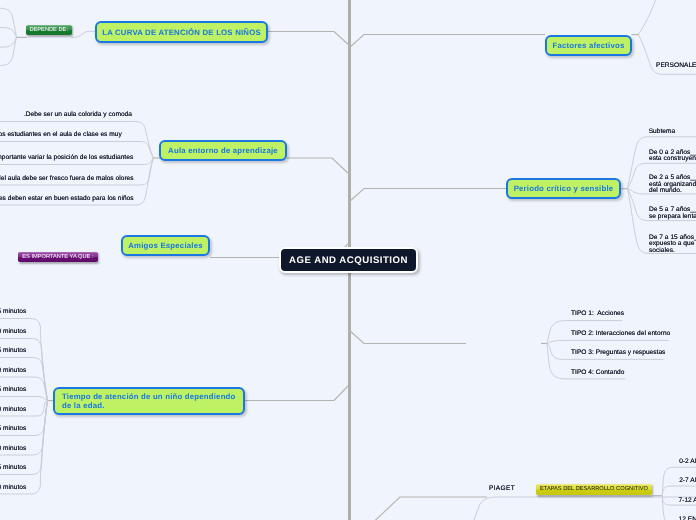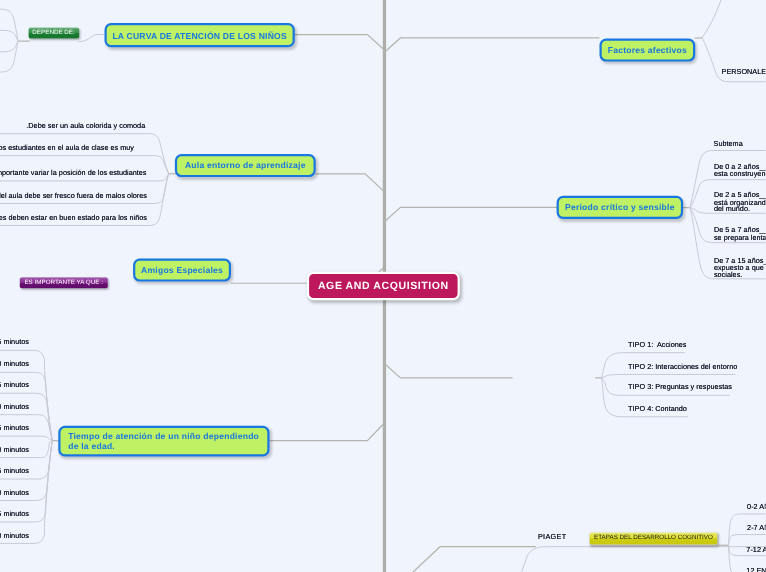--- a/index.html
+++ b/index.html
@@ -10,21 +10,21 @@
   #stage{position:relative;width:696px;height:520px;overflow:hidden;background:#f0f4fd;}
   svg#links{position:absolute;left:0;top:0;width:696px;height:520px;pointer-events:none;}
 
   .node{position:absolute;box-sizing:border-box;display:flex;align-items:center;
         justify-content:center;border-radius:6px;background:#bef264;
         border:2px solid #1877e0;color:#1877e0;font-weight:bold;
         box-shadow:1.5px 2px 2.5px rgba(0,0,0,0.20);text-align:center;}
   .node .lbl{display:block;white-space:nowrap;}
 
   #central{position:absolute;box-sizing:border-box;display:flex;align-items:center;
-           justify-content:center;border-radius:6px;background:#be185d;color:#fff;
+           justify-content:center;border-radius:6px;background:#0f172a;color:#fff;
            font-weight:bold;border:2px solid #fff;font-size:10.5px;letter-spacing:.5px;
            box-shadow:1.5px 2px 3px rgba(0,0,0,0.25);}
 
   .badge{position:absolute;box-sizing:border-box;display:flex;align-items:center;
          justify-content:center;border-radius:1.8px;color:#fff;
          white-space:nowrap;font-size:5.7px;letter-spacing:0;
          box-shadow:1px 1.4px 2px rgba(0,0,0,0.3);}
   .badge.green{background:linear-gradient(#8cc49a 0%,#4c9f5e 14%,#38914c 48%,#1c7c33 52%,#15752b 100%);}
   .badge.purple{background:linear-gradient(#b47dbb 0%,#9747a2 14%,#8a2f95 48%,#6b1175 52%,#5e0a68 100%);}
   .badge.yellow{background:linear-gradient(#eeee9c 0%,#e4e455 14%,#dddd33 48%,#cdcd14 52%,#c7c70e 100%);

